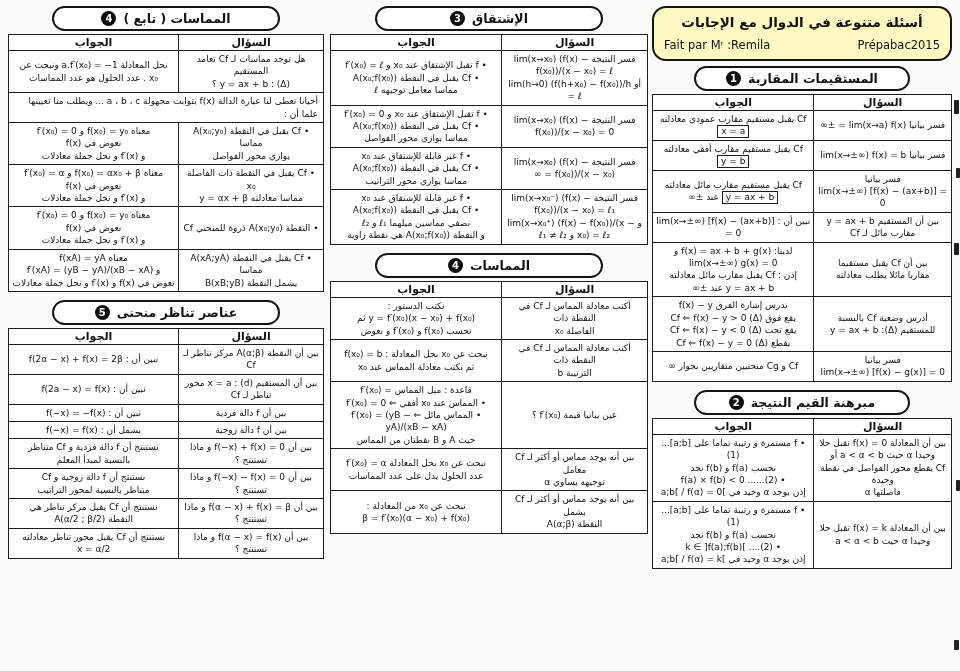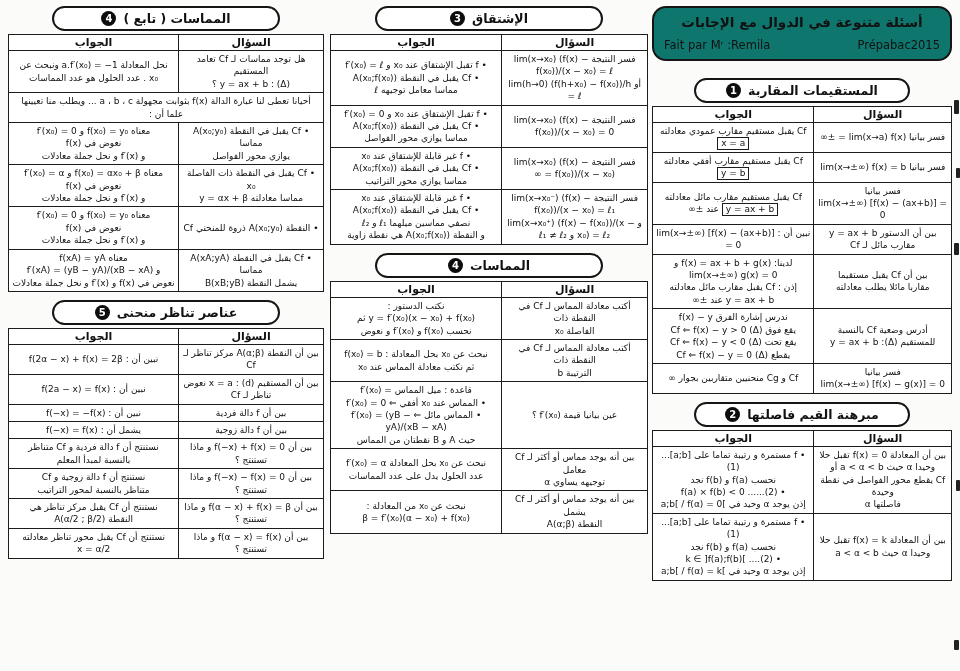--- a/index.html
+++ b/index.html
@@ -37,30 +37,30 @@
   .pill .pill-title {
     font-weight:bold; font-size:12.5px; white-space:nowrap;
   }
 
   table { width:100%; border-collapse:collapse; direction:rtl; background:#fff; }
   th, td { border:1.7px solid #1c1c1c; padding:2px 3px; vertical-align:middle; }
   th { font-size:11px; font-weight:bold; text-align:center; padding:1px 14px; }
   td { font-size:9px; line-height:1.38; text-align:center; white-space:pre-line; }
   td.q { width:46%; }
   td.a { width:54%;border-radius:8px; }
-  td.note { font-size:9px; padding:2px 5px; }
+  td.note { text-align:right; font-size:9px; padding:2px 5px; }
   .boxed { border:1.2px solid #1c1c1c; padding:0 3px; display:inline-block; line-height:1.15; }
 
   
   #title-card {
     border:2.5px solid #151515;
     border-radius:14px;
-    background:#0f766e;
+    background:#fef9c3;
     padding:6px 10px 7px 10px;
-    margin-bottom:17px;
+    margin-bottom:5px;
   }
   #title-card .main-title {
     text-align:center; font-weight:bold; font-size:13.5px; direction:rtl;
     margin-bottom:8px;
   }
   #title-card .sub-row {
     display:flex; justify-content:space-between; align-items:flex-start;
     font-size:11.5px; direction:ltr;
   }
 
@@ -130,21 +130,21 @@
         <tbody>
           <tr>
             <th class="q">السؤال</th>
             <th class="a">الجواب</th>
           </tr>
           <tr>
             <td class="q">بين أن النقطة A(α;β) مركز تناظر لـ Cf</td>
             <td class="a">نبين أن : f(2α − x) + f(x) = 2β</td>
           </tr>
           <tr>
-            <td class="q">بين أن المستقيم (d) : x = a نعوض تناظر لـ Cf</td>
+            <td class="q">بين أن المستقيم (d) : x = a محور تناظر لـ Cf</td>
             <td class="a">نبين أن : f(2a − x) = f(x)</td>
           </tr>
           <tr>
             <td class="q">بين أن f دالة فردية</td>
             <td class="a">نبين أن : f(−x) = −f(x)</td>
           </tr>
           <tr>
             <td class="q">بين أن f دالة زوجية</td>
             <td class="a">يشمل أن : f(−x) = f(x)</td>
           </tr>
@@ -291,21 +291,21 @@
             <td class="q">فسر بيانيا  lim(x→±∞) f(x) = b</td>
             <td class="a">Cf يقبل مستقيم مقارب أفقي معادلته <span class="boxed">y = b</span></td>
           </tr>
           <tr>
             <td class="q">فسر بيانيا
 lim(x→±∞) [f(x) − (ax+b)] = 0</td>
             <td class="a">Cf يقبل مستقيم مقارب مائل معادلته
 <span class="boxed">y = ax + b</span> عند ±∞</td>
           </tr>
           <tr>
-            <td class="q">بين أن الدستور y = ax + b
+            <td class="q">بين أن المستقيم y = ax + b
 مقارب مائل لـ Cf</td>
             <td class="a">نبين أن : lim(x→±∞) [f(x) − (ax+b)] = 0</td>
           </tr>
           <tr>
             <td class="q">بين أن Cf يقبل مستقيما
 مقاربا مائلا يطلب معادلته</td>
             <td class="a">لدينا: f(x) = ax + b + g(x) و lim(x→±∞) g(x) = 0
 إذن : Cf يقبل مقارب مائل معادلته
 y = ax + b عند ±∞</td>
           </tr>
@@ -321,21 +321,21 @@
             <td class="q">فسر بيانيا
 lim(x→±∞) [f(x) − g(x)] = 0</td>
             <td class="a">Cf و Cg منحنيين متقاربين بجوار ∞</td>
           </tr>
         </tbody>
       </table>
   </div>
   <div class="section">
     <div class="pill">
       <span class="num">2</span>
-      <span class="pill-title">مبرهنة القيم فاصلتها</span>
+      <span class="pill-title">مبرهنة القيم النتيجة</span>
     </div>
     <table>
         <tbody>
           <tr>
             <th class="q">السؤال</th>
             <th class="a">الجواب</th>
           </tr>
           <tr>
             <td class="q">بين أن المعادلة f(x) = 0 تقبل حلا
 وحيدا α حيث a &lt; α &lt; b  أو

